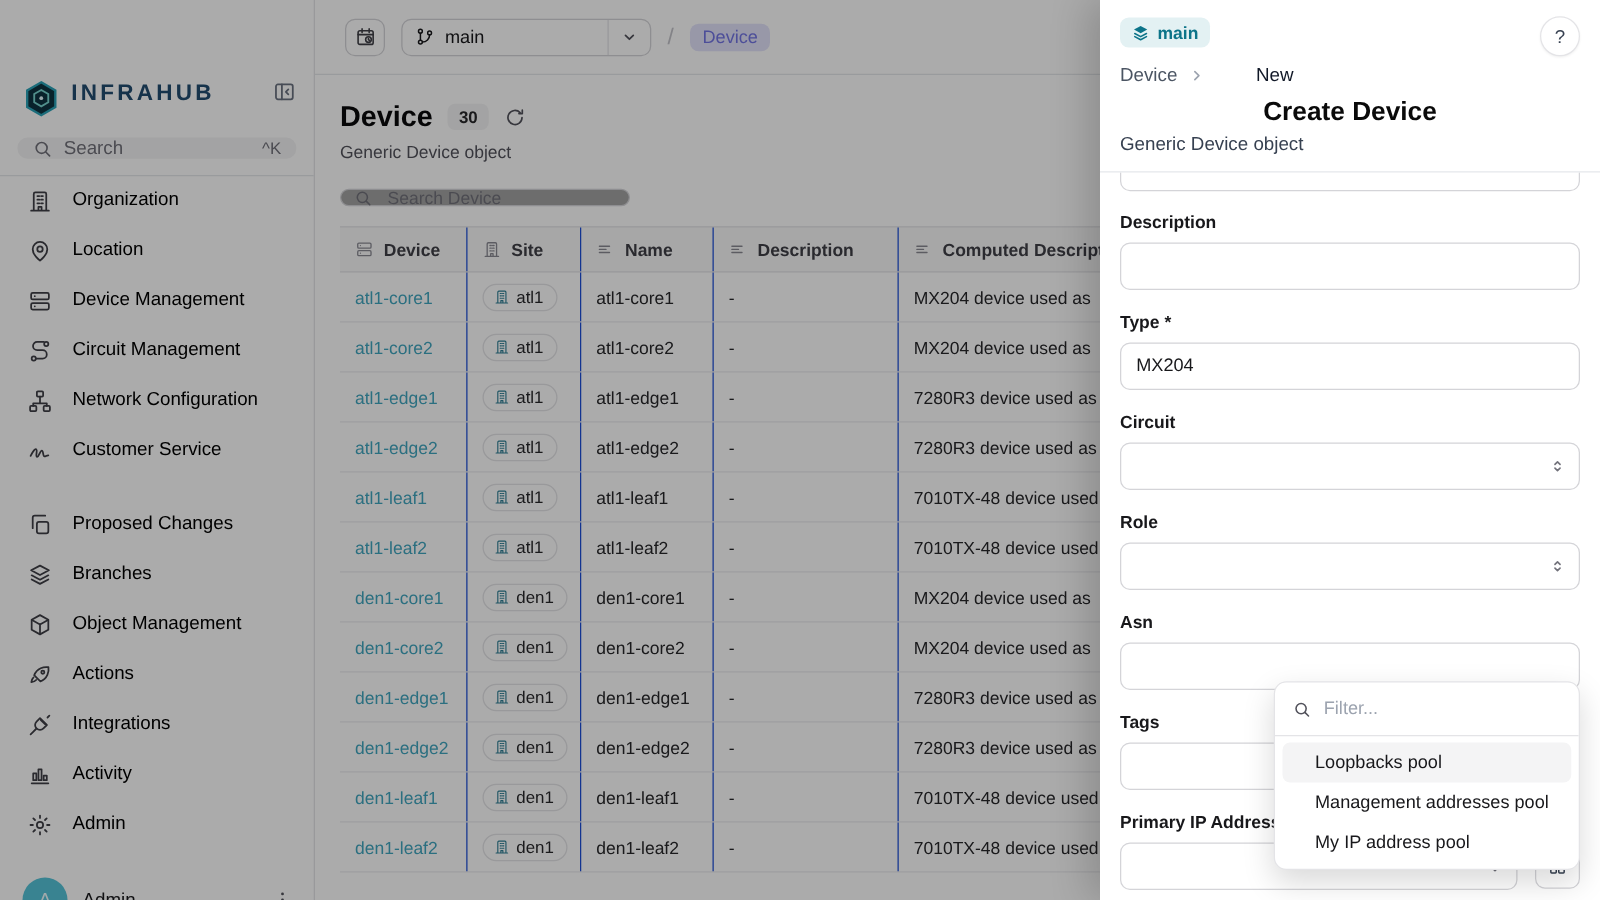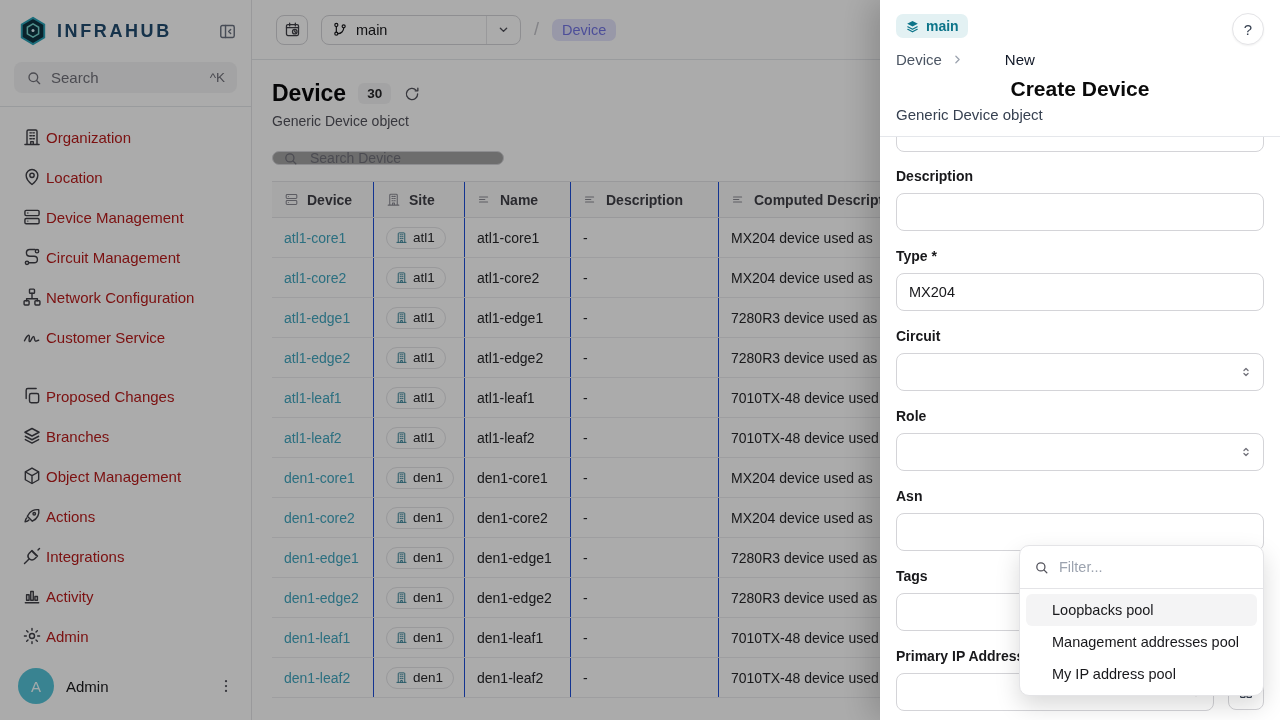--- a/index.html
+++ b/index.html
@@ -6,31 +6,31 @@
   html,body { width:1280px; height:720px; overflow:hidden;
     font-family:"Liberation Sans","DejaVu Sans",sans-serif;
     background:#fff; color:#18181b; }
   svg { display:block; }
 
   .app { position:absolute; inset:0; display:flex; }
 
   
   .sidebar { width:252px; height:720px; background:#fff;
     border-right:1px solid #e4e4e7; display:flex; flex-direction:column; flex-shrink:0; }
-  .brand-row { display:flex; align-items:center; gap:9px; padding:16px 14px 0 18px; }
+  .brand-row { display:flex; align-items:flex-start; gap:9px; padding:16px 14px 0 18px;margin-top:48px; }
   .brand-name { font-size:18px; font-weight:bold; letter-spacing:2.6px; color:#224c70; }
   .collapse-btn { margin-left:auto; background:none; border:none; color:#6b7280; cursor:pointer; }
   .searchbox { margin:16px 14px 0 14px; height:36px; background:#f4f4f5; border-radius:8px;
     display:flex; align-items:center; gap:9px; padding:0 12px; color:#71717a; font-size:15px; }
   .searchbox .kbd { margin-left:auto; color:#71717a; font-size:13.5px; }
   .sidebar-divider { border-bottom:1px solid #e5e7eb; margin-top:13px; }
   nav { padding:10px 12px 0 12px; }
   nav.second { margin-top:9px; }
-  .nav-item { display:flex; align-items:center; gap:4px; height:40px; padding:0 10px;
-    border-radius:8px; font-size:15px; color:#b91c1c; cursor:pointer; }
+  .nav-item { display:flex; align-items:flex-start; gap:16px; height:40px; padding:0 10px;
+    border-radius:8px; font-size:15px; color:#000000; cursor:pointer; }
   .nav-item .ic { color:#3f3f46; width:20px; height:20px; flex-shrink:0; }
   .user-row { margin-top:auto; display:flex; align-items:center; gap:12px; padding:12px 16px 16px 18px; }
   .avatar { width:36px; height:36px; border-radius:50%; background:#56c4d8; color:#f2fdff;
     display:flex; align-items:center; justify-content:center; font-size:15px; }
   .user-name { font-size:15px; color:#18181b; }
   .kebab { margin-left:auto; color:#52525b; background:none; border:none; cursor:pointer; }
 
   
   .main { flex:1; display:flex; flex-direction:column; min-width:0; }
   .topbar { height:60px; border-bottom:1px solid #e5e7eb; display:flex; align-items:center;

